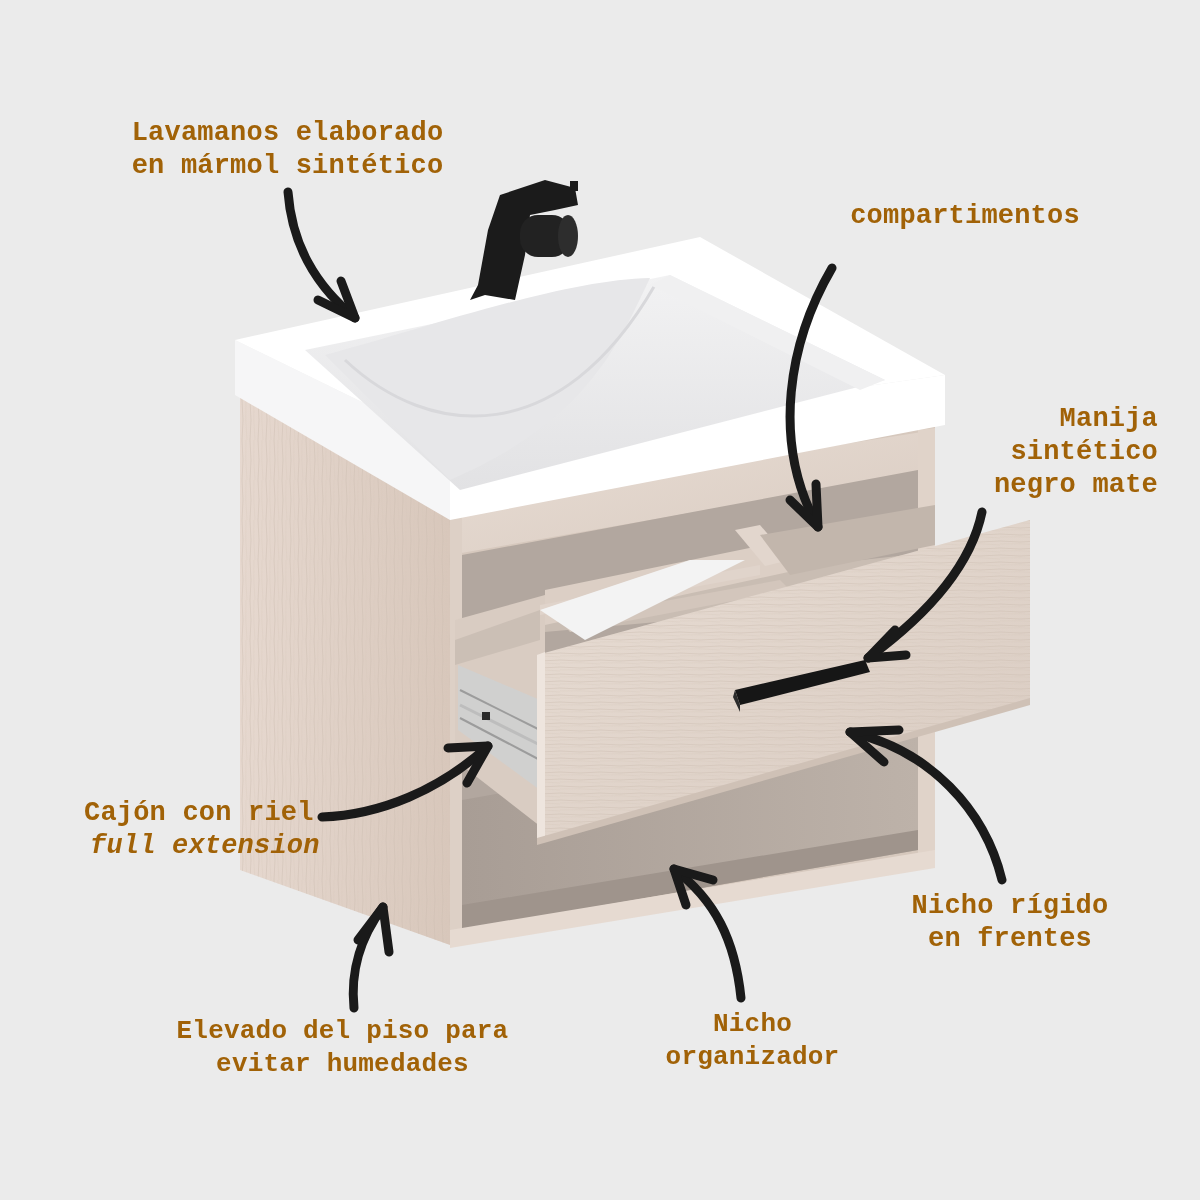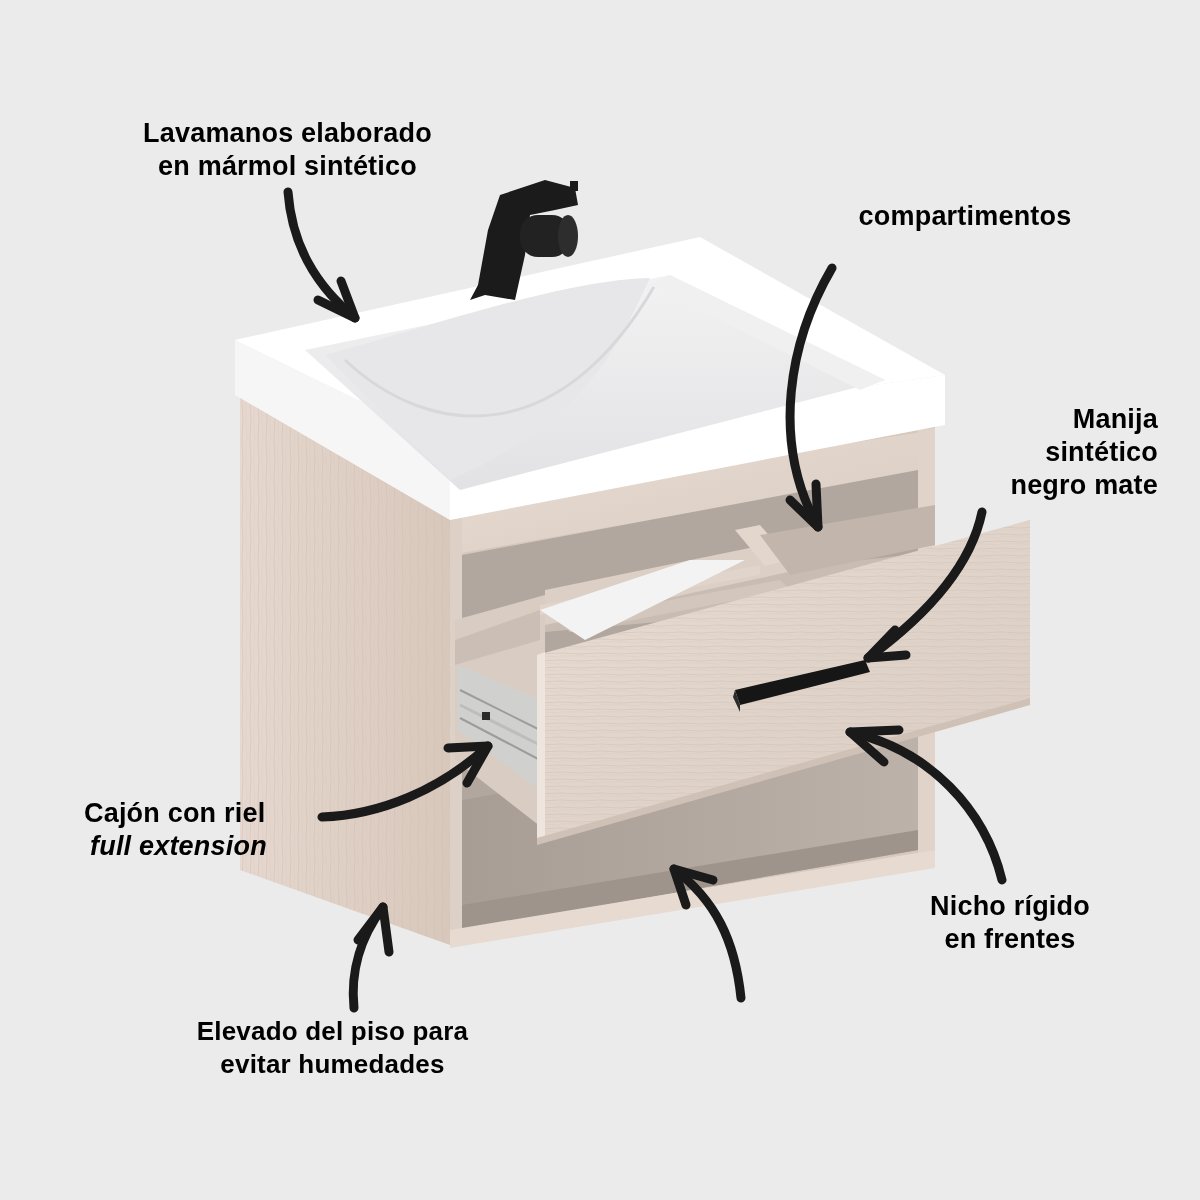--- a/index.html
+++ b/index.html
@@ -5,22 +5,22 @@
     html, body { margin: 0; padding: 0; }
     body {
       width: 1200px; height: 1200px;
       background: #ebebeb;
       position: relative; overflow: hidden;
       font-family: "DejaVu Sans", sans-serif;
     }
     .stage { position: absolute; left: 0; top: 0; width: 1200px; height: 1200px; }
     .label {
       position: absolute;
-      color: #000000;
-      font-family: Liberation Sans, sans-serif;
+      color: #a16207;
+      font-family: Liberation Mono, monospace;
       font-weight: bold;
       font-size: 27px;
       line-height: 33px;
       letter-spacing: 0.2px;
       text-align: center;
       white-space: nowrap;
     }
     .label .line { display: block; }
     .label .italic { font-style: italic; }
     .left { text-align: left; }
@@ -201,19 +201,23 @@
   <div class="label left" style="left:84px; top:797px; width:240px;">
     <span class="line">Cajón con riel</span>
     <span class="line italic" style="padding-left:6px;">full extension</span>
   </div>
 
   <div class="label" style="left:905px; top:890px; width:210px;">
     <span class="line">Nicho rígido</span>
     <span class="line">en frentes</span>
   </div>
 
-  <div class="label" style="left:160px; top:1015px; width:345px; font-size:26px;">
+  <div class="label" style="left:170px; top:1015px; width:345px; font-size:26px;">
     <span class="line">Elevado del piso para</span>
     <span class="line">evitar humedades</span>
   </div>
 
+  <div class="label" style="left:655px; top:1008px; width:195px; font-size:26px;">
+    <span class="line">Nicho</span>
+    <span class="line">organizador</span>
+  </div>
 
 </div>
 
 </body></html>

